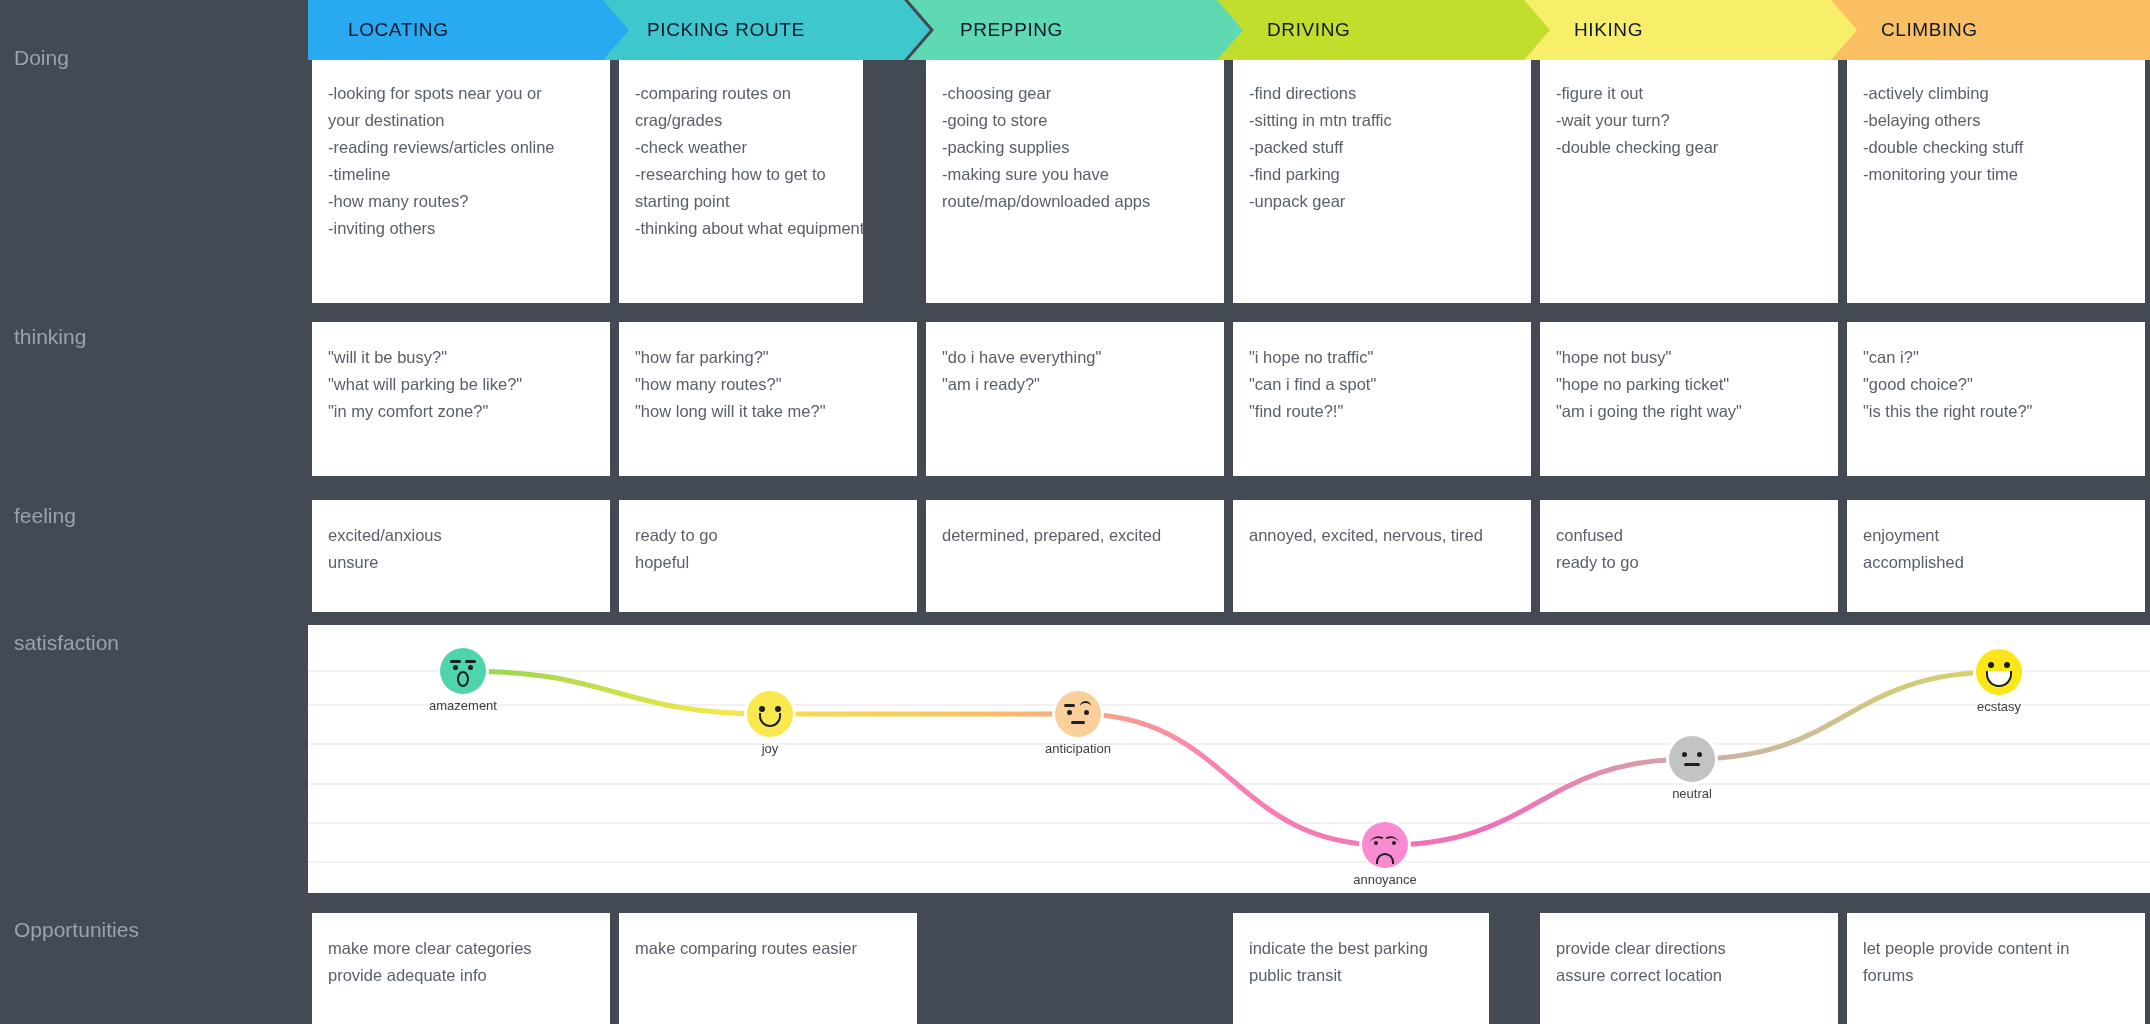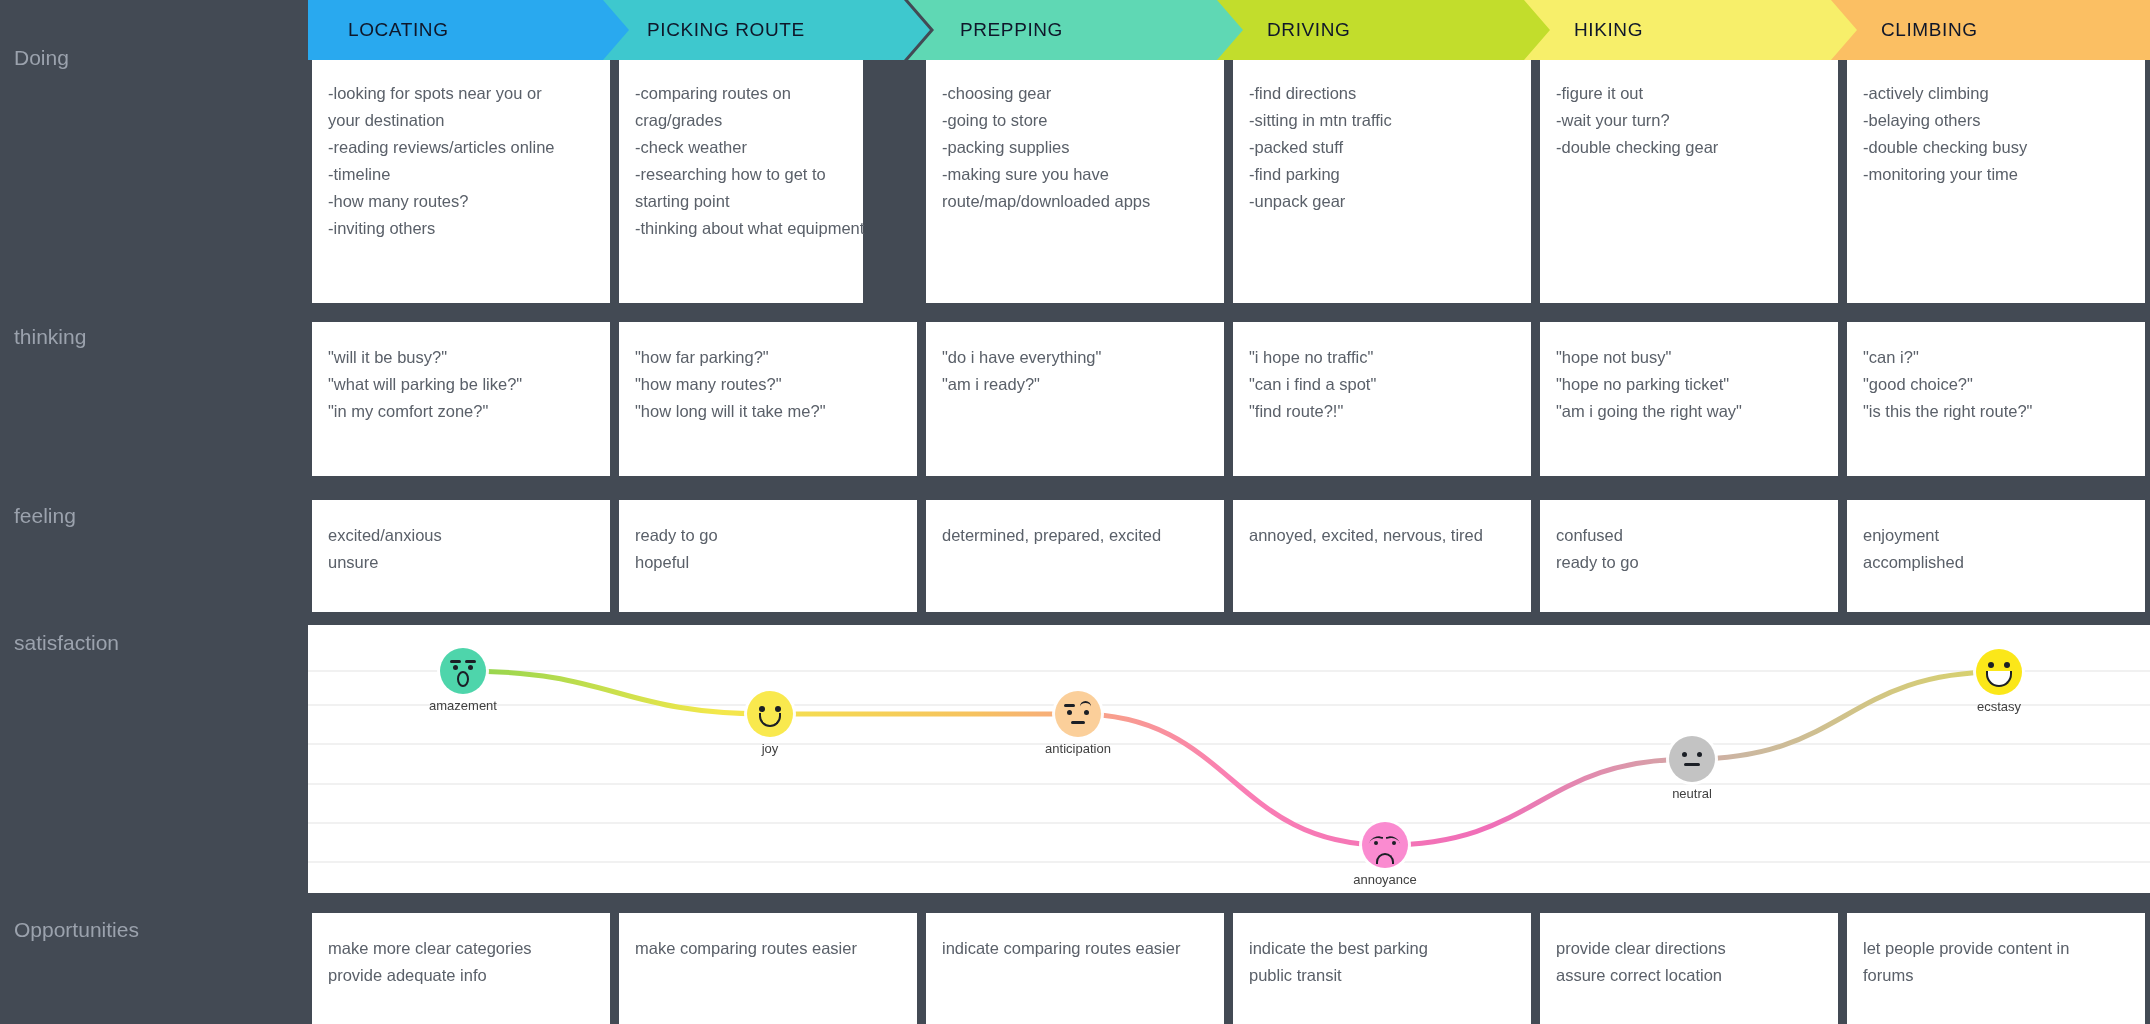--- a/index.html
+++ b/index.html
@@ -129,21 +129,21 @@
         <div class="ln">-unpack gear</div>
       </div>
       <div class="card" style="left: 1232px; width: 298px; height: 245px;">
         <div class="ln">-figure it out</div>
         <div class="ln">-wait your turn?</div>
         <div class="ln">-double checking gear</div>
       </div>
       <div class="card" style="left: 1539px; width: 298px; height: 245px;">
         <div class="ln">-actively climbing</div>
         <div class="ln">-belaying others</div>
-        <div class="ln">-double checking busy</div>
+        <div class="ln">-double checking stuff</div>
         <div class="ln">-monitoring your time</div>
       </div>
     </div>
 
   <div class="row-label" style="top:325px;">thinking</div>
   <div class="rowband" style="top:322px;height:154px;" id="rowThinking">
       <div class="card" style="left: 4px; width: 298px; height: 154px;">
         <div class="ln">"will it be busy?"</div>
         <div class="ln">"what will parking be like?"</div>
         <div class="ln">"in my comfort zone?"</div>
@@ -280,24 +280,21 @@
 
   <div class="row-label" style="top:918px;">Opportunities</div>
   <div class="rowband" style="top:913px;height:111px;" id="rowOpps">
       <div class="card" style="left: 4px; width: 298px; height: 111px;">
         <div class="ln">make more clear categories</div>
         <div class="ln">provide adequate info</div>
       </div>
       <div class="card" style="left: 311px; width: 298px; height: 111px;">
         <div class="ln">make comparing routes easier</div>
       </div>
-      <div class="card" style="left: 618px; width: 298px; height: 111px;">
-        <div class="ln">indicate comparing routes easier</div>
-      </div>
-      <div class="card" style="left: 925px; width: 298px; height: 111px;">
+      <div class="card" style="left: 925px; width: 256px; height: 111px;">
         <div class="ln">indicate the best parking</div>
         <div class="ln">public transit</div>
       </div>
       <div class="card" style="left: 1232px; width: 298px; height: 111px;">
         <div class="ln">provide clear directions</div>
         <div class="ln">assure correct location</div>
       </div>
       <div class="card" style="left: 1539px; width: 298px; height: 111px;">
         <div class="ln">let people provide content in</div>
         <div class="ln">forums</div>

